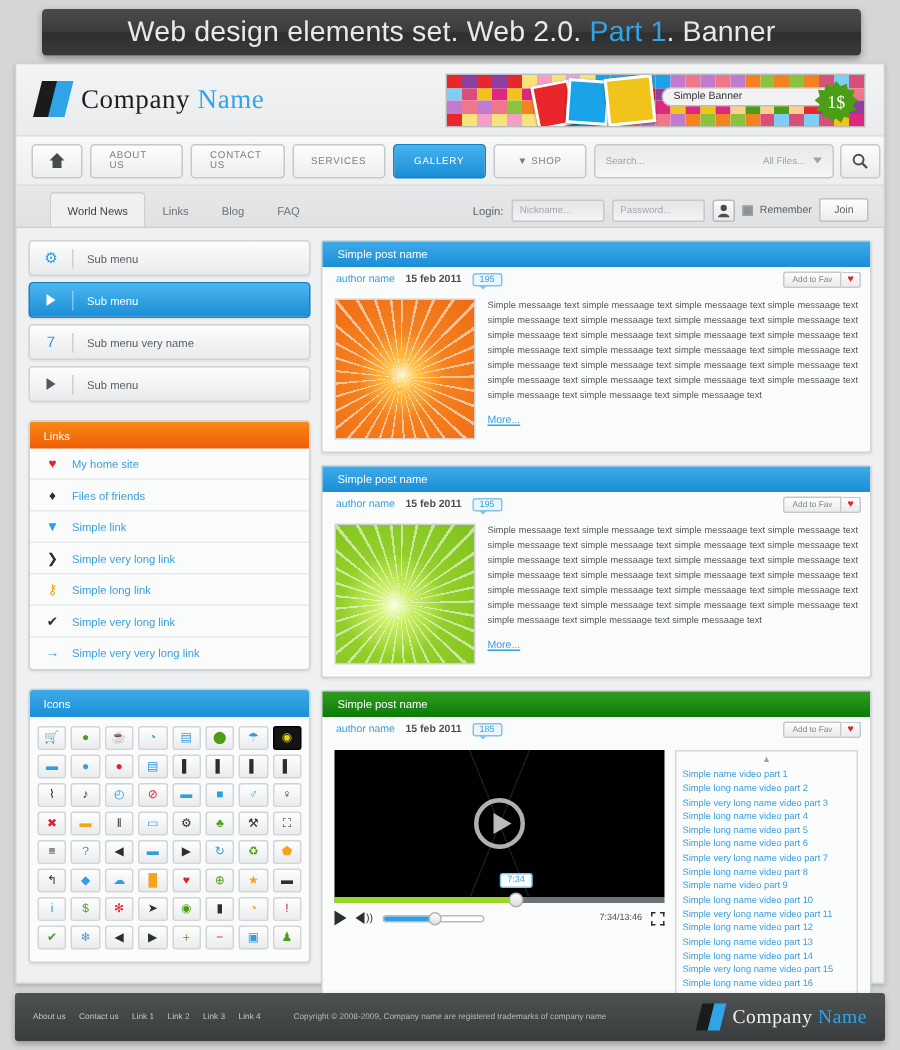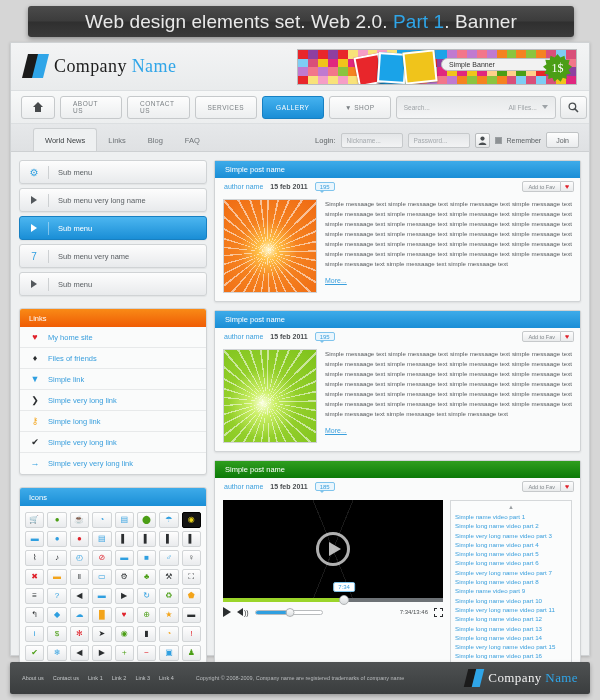--- a/index.html
+++ b/index.html
@@ -424,27 +424,20 @@
     </div>
   </div>
 
   <div class="body">
     <div class="col-l">
       <div class="submenu" id="submenu">
           <div class="smi">
             <span class="ic" style="color: rgb(47, 159, 224); font-size: 10px;">⚙</span>
             <span class="sep"></span>
             <span class="lb">Sub menu</span>
-          </div>
-          <div class="smi">
-            <span class="ic">
-              <span class="tri"></span>
-            </span>
-            <span class="sep"></span>
-            <span class="lb">Sub menu very long name</span>
           </div>
           <div class="smi active">
             <span class="ic">
               <span class="tri"></span>
             </span>
             <span class="sep"></span>
             <span class="lb">Sub menu</span>
           </div>
           <div class="smi">
             <span class="ic" style="color: rgb(47, 159, 224); font-size: 10px;">὏7</span>

